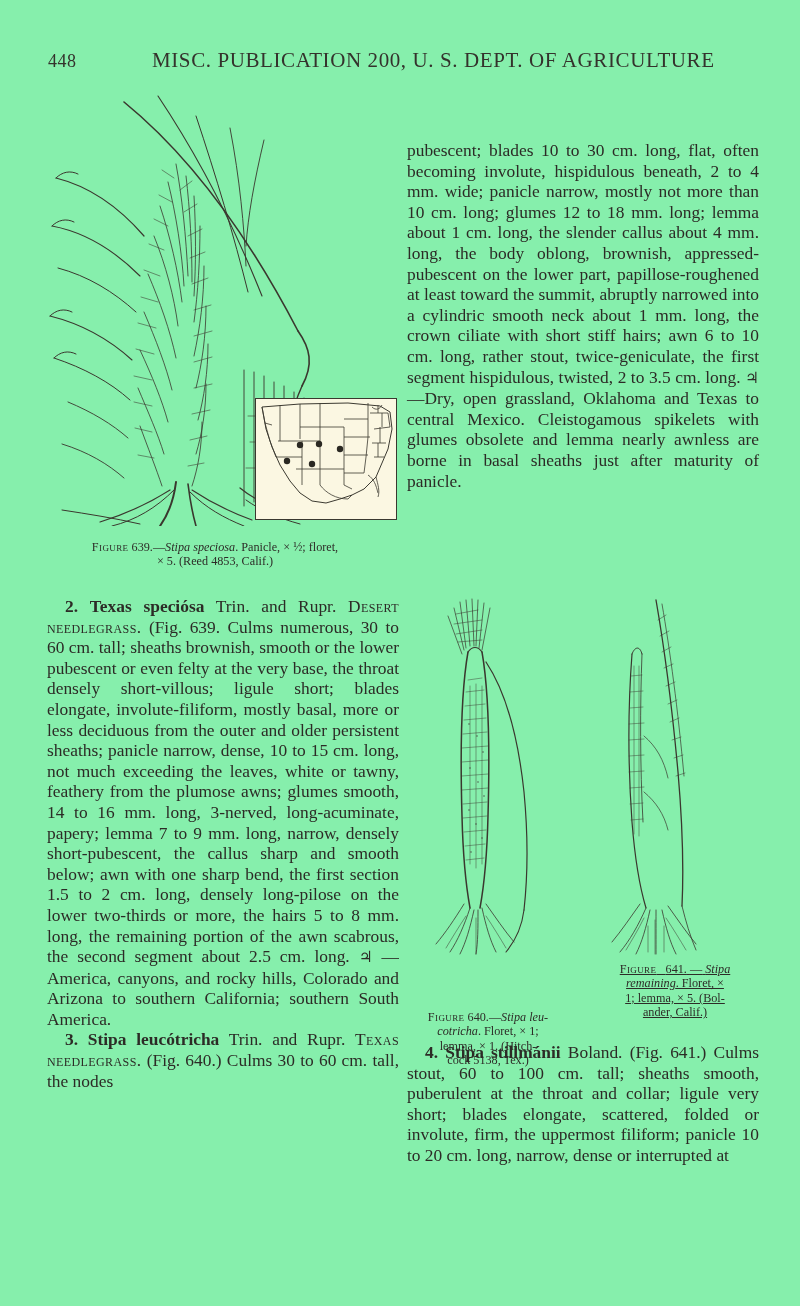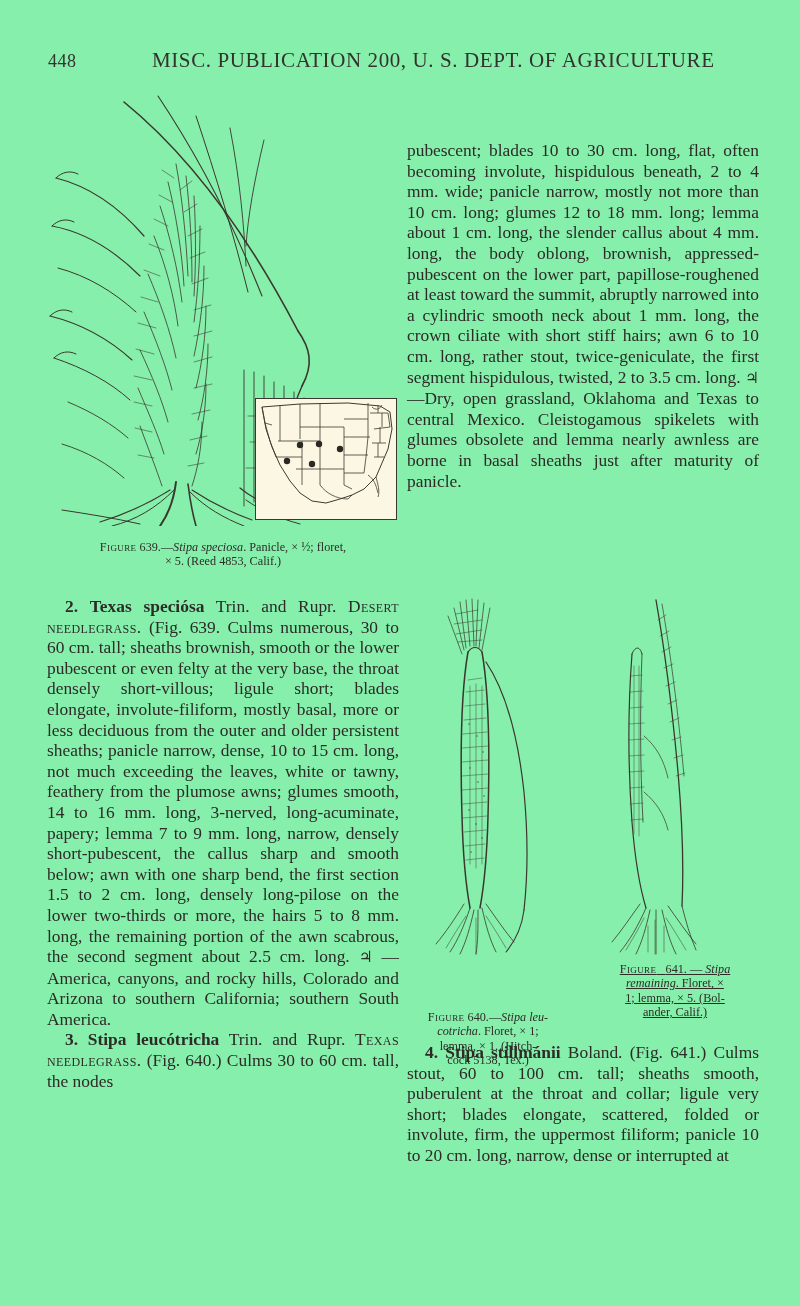--- a/index.html
+++ b/index.html
@@ -285,21 +285,21 @@
       <g fill="#2a2822">
         <circle cx="44" cy="46" r="3.2"></circle>
         <circle cx="63" cy="45" r="3.2"></circle>
         <circle cx="84" cy="50" r="3.2"></circle>
         <circle cx="31" cy="62" r="3.2"></circle>
         <circle cx="56" cy="65" r="3.2"></circle>
       </g>
     </svg>
   </div>
 
-  <div class="caption" style="position:absolute; left:47px; top:540px; width:352px;">
+  <div class="caption" style="position:absolute; left:39px; top:540px; width:352px;">
     <span class="fig-word">Figure</span>
     <span>639.</span><span>—</span><span class="ital">Stipa speciosa</span><span>. Panicle, × ½; floret,</span><br>
     <span>× 5. (Reed 4853, Calif.)</span>
   </div>
 
   <div class="col col-left" style="top:596px;">
     <p class="body indent">
       <span class="sp-name">2.</span>
       <span class="sp-name">Texas speciósa</span>
       <span>Trin. and Rupr.</span>

